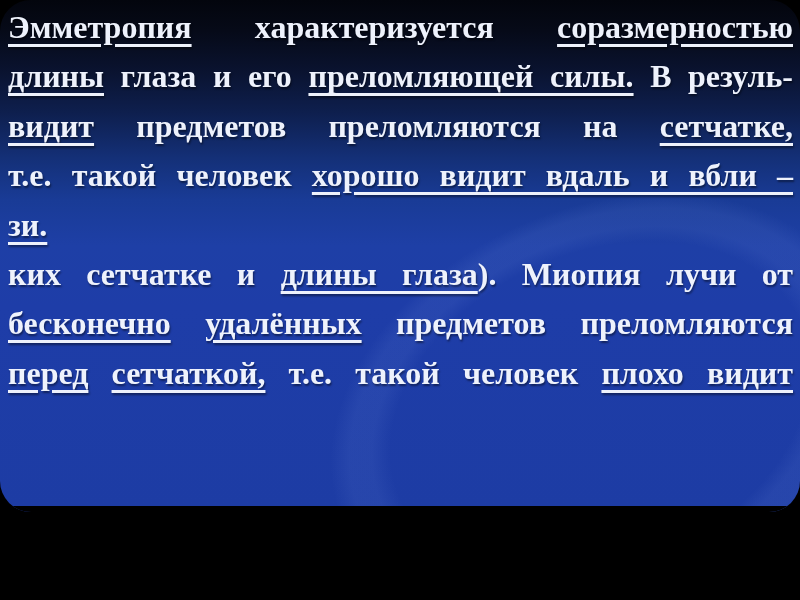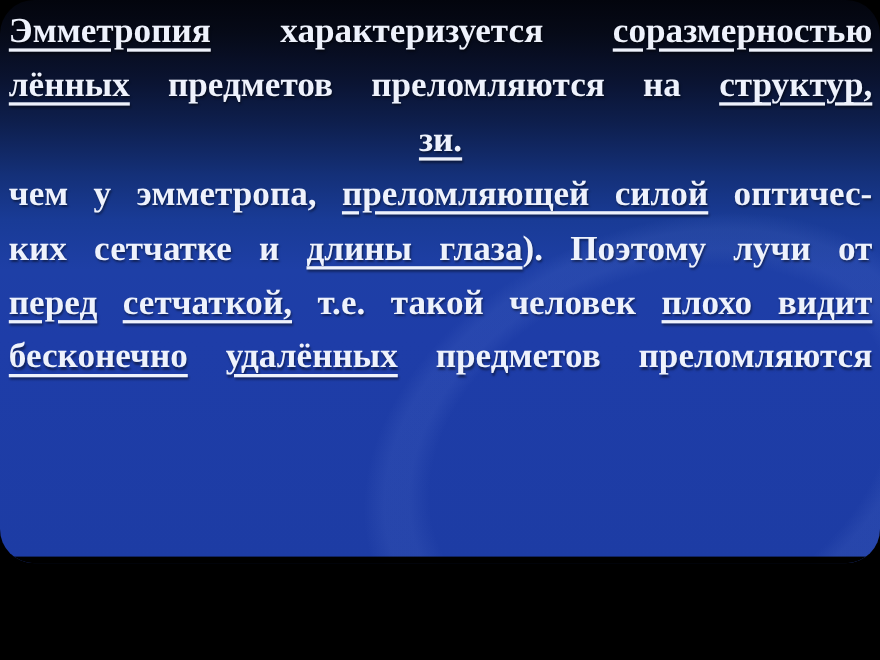--- a/index.html
+++ b/index.html
@@ -39,21 +39,21 @@
     color:#eef2fc;
     font-size:32px;
     font-weight:bold;
     text-shadow:1px 2px 2px rgba(0,0,0,0.45);
   }
   .line{
     height:49.4px;
     line-height:49.4px;
     white-space:normal;
     word-spacing:0.18em;
-    text-align:center;
+    text-align:left;
   }
   .line.just{
     text-align:justify;
     text-align-last:justify;
   }
   .u{
     text-decoration:underline;
     text-decoration-thickness:2.5px;
     text-underline-offset:6px;
   }
@@ -64,21 +64,22 @@
     background:#000;
   }
 </style>
 </head>
 <body>
 
 <div class="slide">
   <div class="swirl"></div>
   <div class="textblock">
       <div class="line just"><span class="u">Эмметропия</span><span> характеризуется </span><span class="u">соразмерностью</span></div>
-      <div class="line just"><span class="u">лённых</span><span> предметов преломляются на </span><span class="u">структур,</span></div>
+      <div class="line just"><span class="u">длины</span><span> глаза и его </span><span class="u">преломляющей силы.</span><span> В резуль-</span></div>
+      <div class="line just"><span class="u">видит</span><span> предметов преломляются на </span><span class="u">сетчатке,</span></div>
+      <div class="line just"><span>т.е. такой человек </span><span class="u">хорошо видит вдаль и вбли –</span></div>
       <div class="line"><span class="u">зи.</span></div>
-      <div class="line just"><span>чем у эмметропа, </span><span class="u">преломляющей силой</span><span> оптичес-</span></div>
-      <div class="line just"><span>ких сетчатке и </span><span class="u">длины глаза</span><span>). Поэтому лучи от</span></div>
+      <div class="line just"><span>ких сетчатке и </span><span class="u">длины глаза</span><span>). Миопия лучи от</span></div>
+      <div class="line just"><span class="u">бесконечно</span><span> </span><span class="u">удалённых</span><span> предметов преломляются</span></div>
       <div class="line just"><span class="u">перед</span><span> </span><span class="u">сетчаткой,</span><span> т.е. такой человек </span><span class="u">плохо видит</span></div>
-      <div class="line just"><span class="u">бесконечно</span><span> </span><span class="u">удалённых</span><span> предметов преломляются</span></div>
     </div>
   <div class="bottombar"></div>
 </div>
 
 </body></html>

